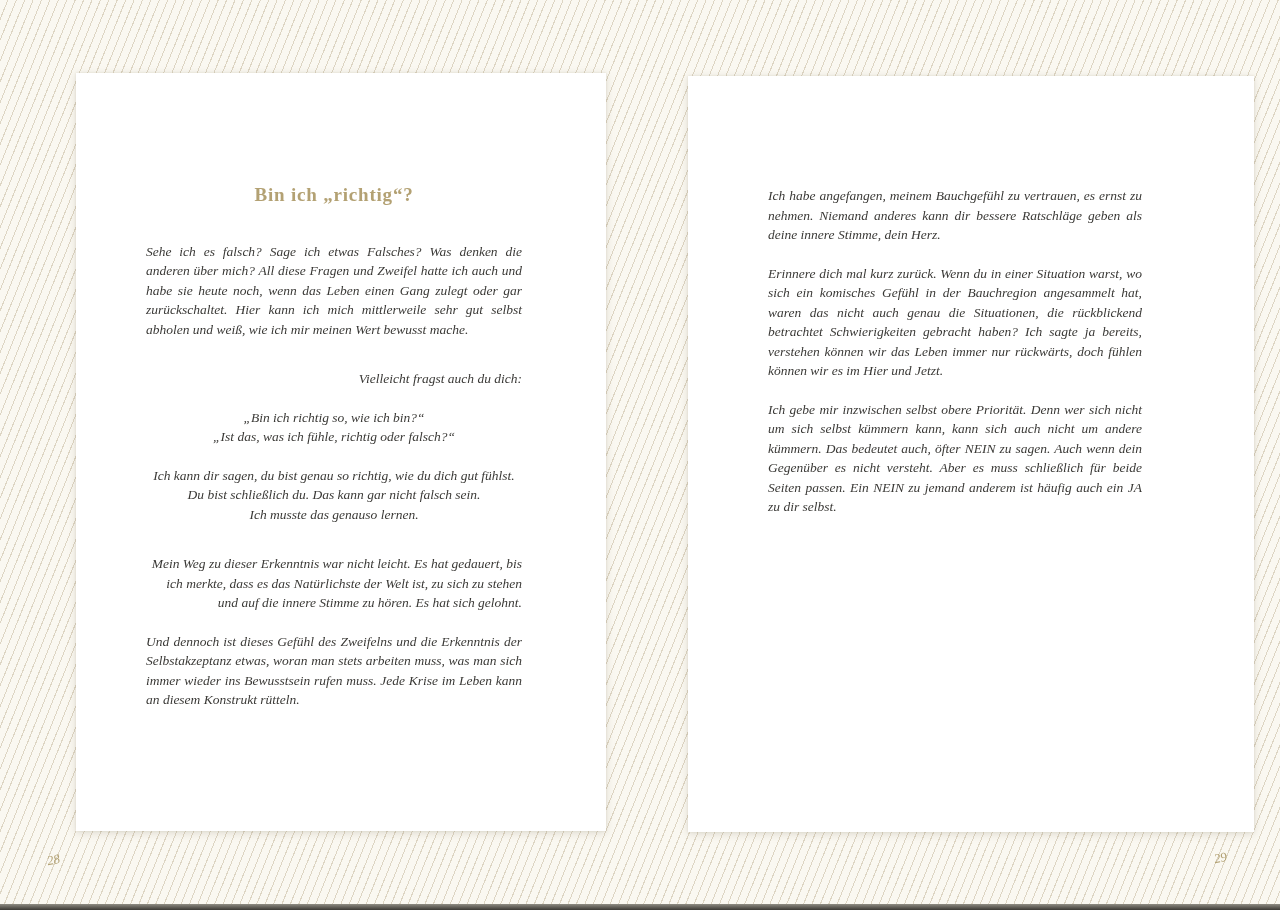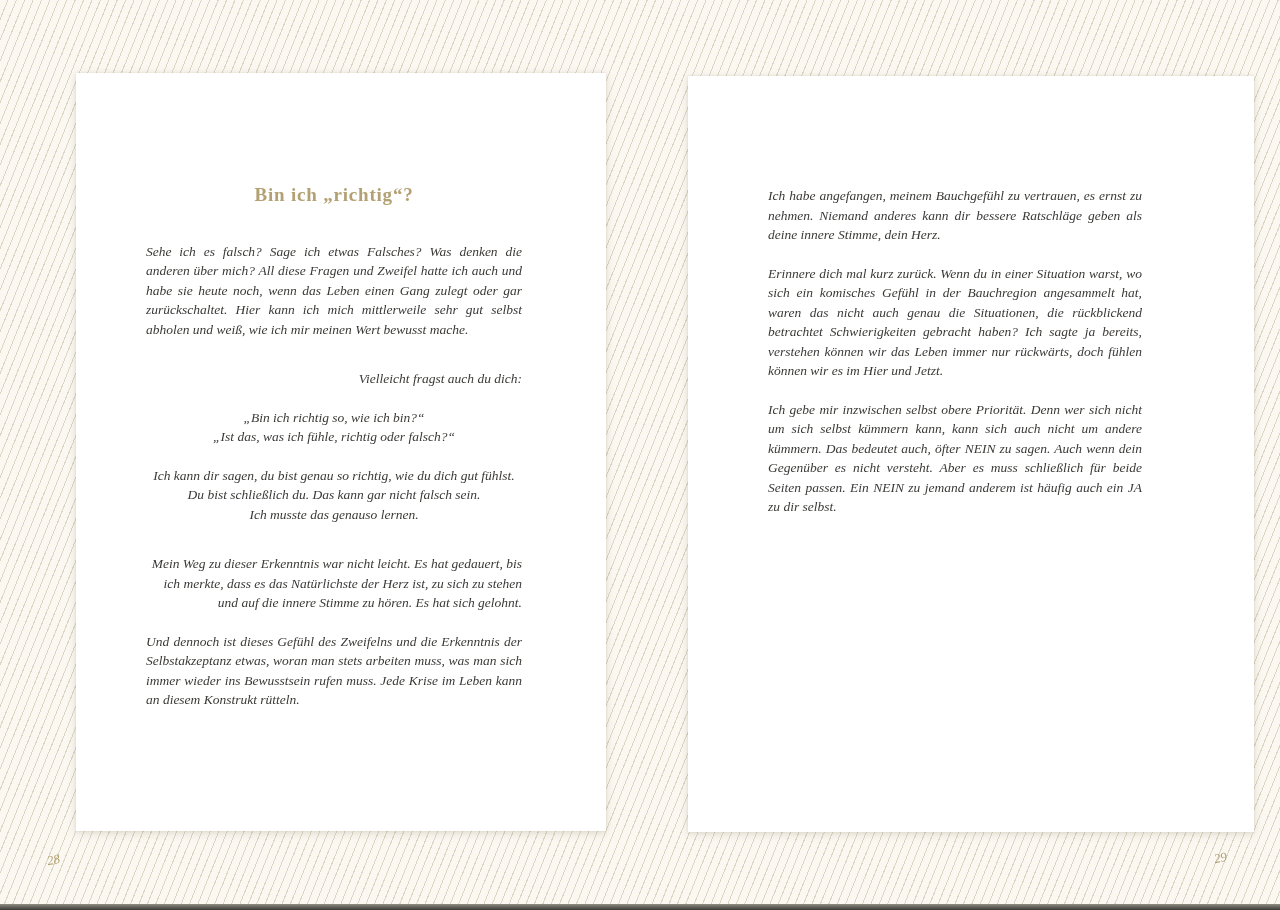--- a/index.html
+++ b/index.html
@@ -122,21 +122,21 @@
 
       <p class="centered gap-large">Vielleicht fragst auch du dich:</p>
 
       <p class="centered gap-line">„Bin ich richtig so, wie ich bin?“</p>
       <p class="centered">„Ist das, was ich fühle, richtig oder falsch?“</p>
 
       <p class="centered gap-line">Ich kann dir sagen, du bist genau so richtig, wie du dich gut fühlst.</p>
       <p class="centered">Du bist schließlich du. Das kann gar nicht falsch sein.</p>
       <p class="centered">Ich musste das genauso lernen.</p>
 
-      <p class="para gap-large">Mein Weg zu dieser Erkenntnis war nicht leicht. Es hat gedauert, bis ich merkte, dass es das Natürlichste der Herz ist, zu sich zu stehen und auf die innere Stimme zu hören. Es hat sich gelohnt.</p>
+      <p class="para gap-large">Mein Weg zu dieser Erkenntnis war nicht leicht. Es hat gedauert, bis ich merkte, dass es das Natürlichste der Welt ist, zu sich zu stehen und auf die innere Stimme zu hören. Es hat sich gelohnt.</p>
 
       <p class="para">Und dennoch ist dieses Gefühl des Zweifelns und die Erkenntnis der Selbstakzeptanz etwas, woran man stets arbeiten muss, was man sich immer wieder ins Bewusstsein rufen muss. Jede Krise im Leben kann an diesem Konstrukt rütteln.</p>
     </div>
   </div>
 
   <div class="page page-right">
     <div class="text-block text-block-right">
       <p class="para">Ich habe angefangen, meinem Bauchgefühl zu vertrauen, es ernst zu nehmen. Niemand anderes kann dir bessere Ratschläge geben als deine innere Stimme, dein Herz.</p>
 
       <p class="para">Erinnere dich mal kurz zurück. Wenn du in einer Situation warst, wo sich ein komisches Gefühl in der Bauchregion angesammelt hat, waren das nicht auch genau die Situationen, die rückblickend betrachtet Schwierigkeiten gebracht haben? Ich sagte ja bereits, verstehen können wir das Leben immer nur rückwärts, doch fühlen können wir es im Hier und Jetzt.</p>

